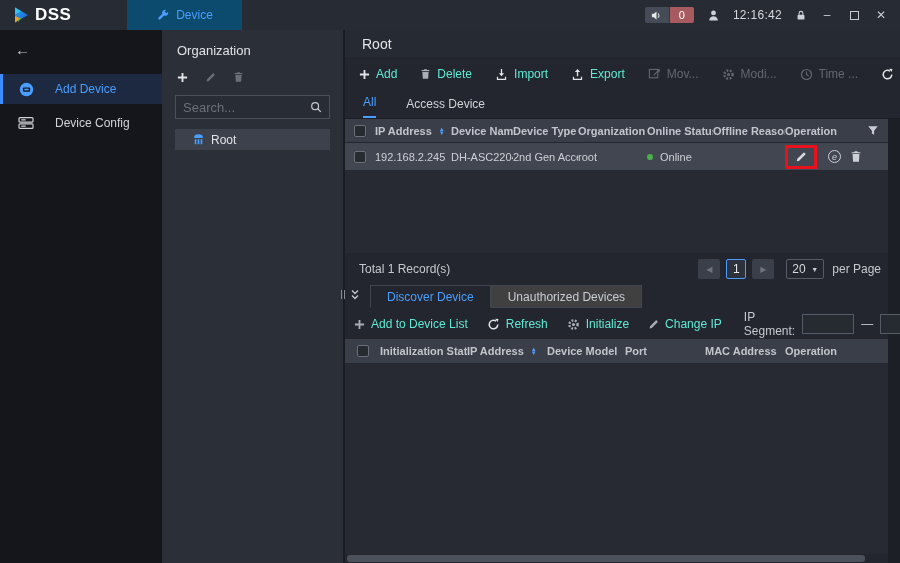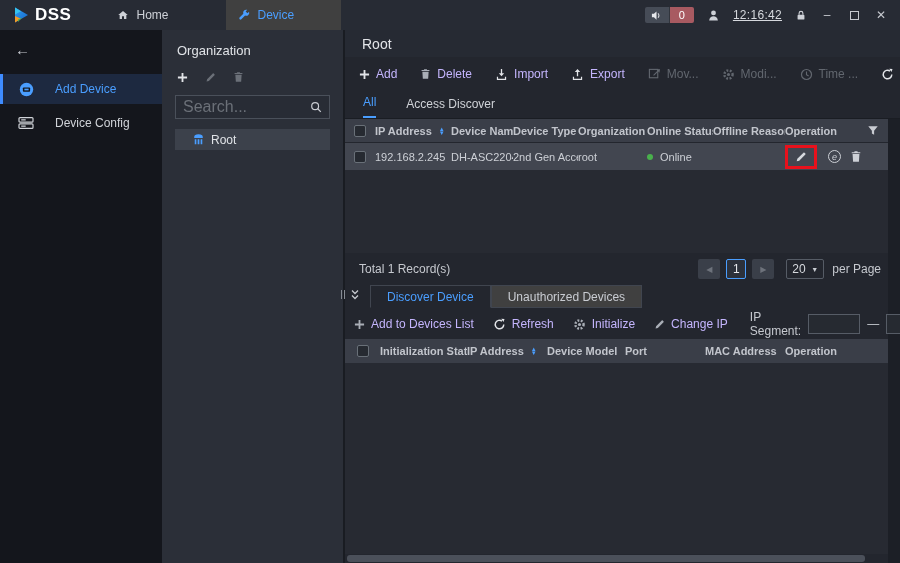--- a/index.html
+++ b/index.html
@@ -6,57 +6,57 @@
   html,body { width:900px; height:563px; overflow:hidden; background:#23262e;
     font-family:"Liberation Sans", sans-serif; font-size:12px; color:#c6c9cf; }
   .app { width:900px; height:563px; display:flex; flex-direction:column; position:relative; }
 
   
   .topbar { height:30px; background:#272b34; display:flex; align-items:center; flex:none; }
   .logo { display:flex; align-items:center; gap:5px; padding:0 10px 0 12px; }
   .logo-text { color:#fff; font-weight:bold; font-size:17px; letter-spacing:.5px; }
   .top-tab { display:flex; align-items:center; gap:7px; color:#ced1d7; height:30px; padding:0 12px; cursor:default; }
   .top-tab.home { margin-left:24px; }
-  .top-tab.device { margin-left:46px; width:115px; background:#404040; color:#4a9eff; }
+  .top-tab.device { margin-left:46px; width:115px; justify-content:center; background:#0c4a6e; color:#4a9eff; }
   .top-right { margin-left:auto; display:flex; align-items:center; gap:13px; padding-right:12px; }
   .sound-group { display:flex; }
   .sound-btn { width:24px; height:16px; background:#464c57; border-radius:2px 0 0 2px; display:flex; align-items:center; justify-content:center; color:#e6e8ec; }
   .alarm-badge { width:25px; height:16px; background:#a85a61; border-radius:0 2px 2px 0; display:flex; align-items:center; justify-content:center; color:#fff; font-size:11px; border-left:1px solid #31353d; }
-  .time { color:#d6d9de; letter-spacing:.3px;text-decoration:underline; }
+  .time { color:#d6d9de; letter-spacing:.3px; }
   .winbtn { color:#c6c9cf; display:flex; align-items:center; justify-content:center; width:14px; height:16px; font-size:12px; }
   .maxbox { width:9px; height:9px; border:1px solid #c6c9cf; }
 
   
   .app-body { flex:1; display:flex; min-height:0; }
 
   
   .sidebar { width:162px; background:#14161c; flex:none; }
   .back-btn { padding:11px 0 10px 15px; font-size:15px; color:#c9ccd2; }
   .nav-item { height:30px; display:flex; align-items:center; gap:20px; padding-left:17px; color:#d0d3d8; margin-top:4px; }
   .nav-item.active { background:#1d2940; border-left:3px solid #3f8cff; padding-left:14px; color:#4a9eff; margin-top:6px; }
   .nav-item .nicon { display:flex; width:18px; justify-content:center; }
 
   
   .org-panel { width:183px; background:#2b2f38; flex:none; border-right:2px solid #191c22; padding:0 13px; position:relative; }
   .org-title { font-size:13px; color:#e0e3e7; padding:13px 0 10px 2px; }
   .org-actions { display:flex; gap:17px; align-items:center; padding:3px 0 2px 2px; }
   .org-actions .act { color:#6b7078; display:flex; }
   .org-actions .act.add { color:#e2e4e8; }
   .org-search { margin-top:10px; height:24px; border:1px solid #4a505a; display:flex; align-items:center; padding:0 7px; gap:6px; background:#282c35; }
-  .org-search input { flex:1; background:transparent; border:none; outline:none; color:#c6c9cf; font-size:16px; min-width:0; font-family:inherit; }
+  .org-search input { flex:1; background:transparent; border:none; outline:none; color:#c6c9cf; font-size:13px; min-width:0; font-family:inherit; }
   .org-search input::placeholder { color:#6b7078; }
   .org-search .mag { color:#c9ccd2; display:flex; }
   .org-root-row { margin-top:10px; height:21px; background:#3c414b; display:flex; align-items:center; gap:6px; padding-left:17px; color:#e0e3e7; }
 
   
   .main { flex:1; display:flex; flex-direction:column; background:#23262e; position:relative; min-width:0; }
   .v-scroll-track { position:absolute; right:0; top:89px; bottom:0; width:12px; background:#1c1f26; z-index:0; }
   .main-header { height:27px; display:flex; align-items:center; padding-left:17px; font-size:14px; color:#e3e5e9; background:#262a33; flex:none; }
   .main-toolbar { height:34px; display:flex; align-items:center; padding-left:14px; gap:23px; flex:none; position:relative; z-index:1; }
-  .tbtn { display:flex; align-items:center; gap:6px; color:#c4b5fd; white-space:nowrap; }
+  .tbtn { display:flex; align-items:center; gap:6px; color:#5eead4; white-space:nowrap; }
   .tbtn .ticon { display:flex; color:#a9aeb6; }
   .tbtn .ticon.white { color:#e2e4e8; }
   .tbtn.disabled, .tbtn.disabled .ticon { color:#62676f; }
   .main-tabs { height:28px; display:flex; align-items:flex-end; gap:30px; padding-left:18px; border-bottom:1px solid #1a1d23; flex:none; }
   .mtab { padding-bottom:7px; color:#d0d3d8; }
   .mtab.active { color:#4a9eff; border-bottom:2px solid #4a9eff; }
 
   
   .tgrid { display:grid; grid-template-columns:30px 76px 62px 65px 69px 66px 72px 73px 1fr; align-items:center; }
   .table-header { height:23px; background:#3a3e48; color:#c2c5cc; font-weight:bold; font-size:11px; flex:none; margin-right:12px; }
@@ -116,26 +116,20 @@
               <stop offset="1" stop-color="#1565c8"></stop>
             </linearGradient>
           </defs>
         <polygon points="3,1.5 16,9 3,16.5" fill="url(#lg1)"></polygon>
         <polygon points="3,10 9,12.8 3,16.5" fill="#f59a23"></polygon>
         <polygon points="3,1.5 9,5.2 3,8.5" fill="#35c3f0"></polygon>
         <polygon points="6,13.5 10,11.6 6,16" fill="#4caf50"></polygon>
       </svg>
       <span class="logo-text">DSS</span>
     </div>
-    <div class="top-tab home">
-      <svg width="12" height="12" viewBox="0 0 14 14">
-        <path fill="#ced1d7" d="M7 2.2 12.5 7h-1.6v4.8H8.2V8.6H5.8v3.2H3.1V7H1.5z"></path>
-      </svg>
-      <span>Home</span>
-    </div>
     <div class="top-tab device">
       <svg width="12" height="12" viewBox="0 0 14 14">
         <path fill="#4a9eff" d="M12.9 3.1a3.6 3.6 0 0 1-4.6 4.6l-4.4 4.4a1.5 1.5 0 0 1-2.1-2.1l4.4-4.4A3.6 3.6 0 0 1 10.8 1L8.9 2.9l2.1 2.1z"></path>
       </svg>
       <span>Device</span>
     </div>
     <div class="top-right">
       <div class="sound-group">
         <span class="sound-btn">
           <svg width="11" height="11" viewBox="0 0 12 12">
@@ -303,21 +297,21 @@
                 <path fill="currentColor" d="M8.8.8 12.4 1l-1 3.3z"></path>
               </svg>
             </span>
 
         </span>
 
       </div>
 
       <div class="main-tabs">
         <span class="mtab active">All</span>
-        <span class="mtab">Access Discover</span>
+        <span class="mtab">Access Device</span>
       </div>
 
       <div class="tgrid table-header">
         <span class="cell center">
             <span class="checkbox"></span>
           </span>
         <span class="cell">
             <span>IP Address</span>
             <span class="sort blue">
               <span>▲</span>
@@ -412,21 +406,21 @@
           <span class="bp-tab">Unauthorized Devices</span>
         </div>
 
         <div class="bp-toolbar">
           <span class="tbtn">
             <span class="ticon">
                 <svg width="11" height="11" viewBox="0 0 12 12">
                   <path fill="currentColor" d="M5 1h2v4h4v2H7v4H5V7H1V5h4z"></path>
                 </svg>
               </span>
-            <span>Add to Devices List</span>
+            <span>Add to Device List</span>
           </span>
           <span class="tbtn">
             <span class="ticon white">
                 <svg width="13" height="13" viewBox="0 0 14 14">
                   <path d="M11.6 7A4.6 4.6 0 1 1 9.7 3.3" fill="none" stroke="currentColor" stroke-width="1.6"></path>
                   <path fill="currentColor" d="M8.8.8 12.4 1l-1 3.3z"></path>
                 </svg>
               </span>
             <span>Refresh</span>
           </span>

